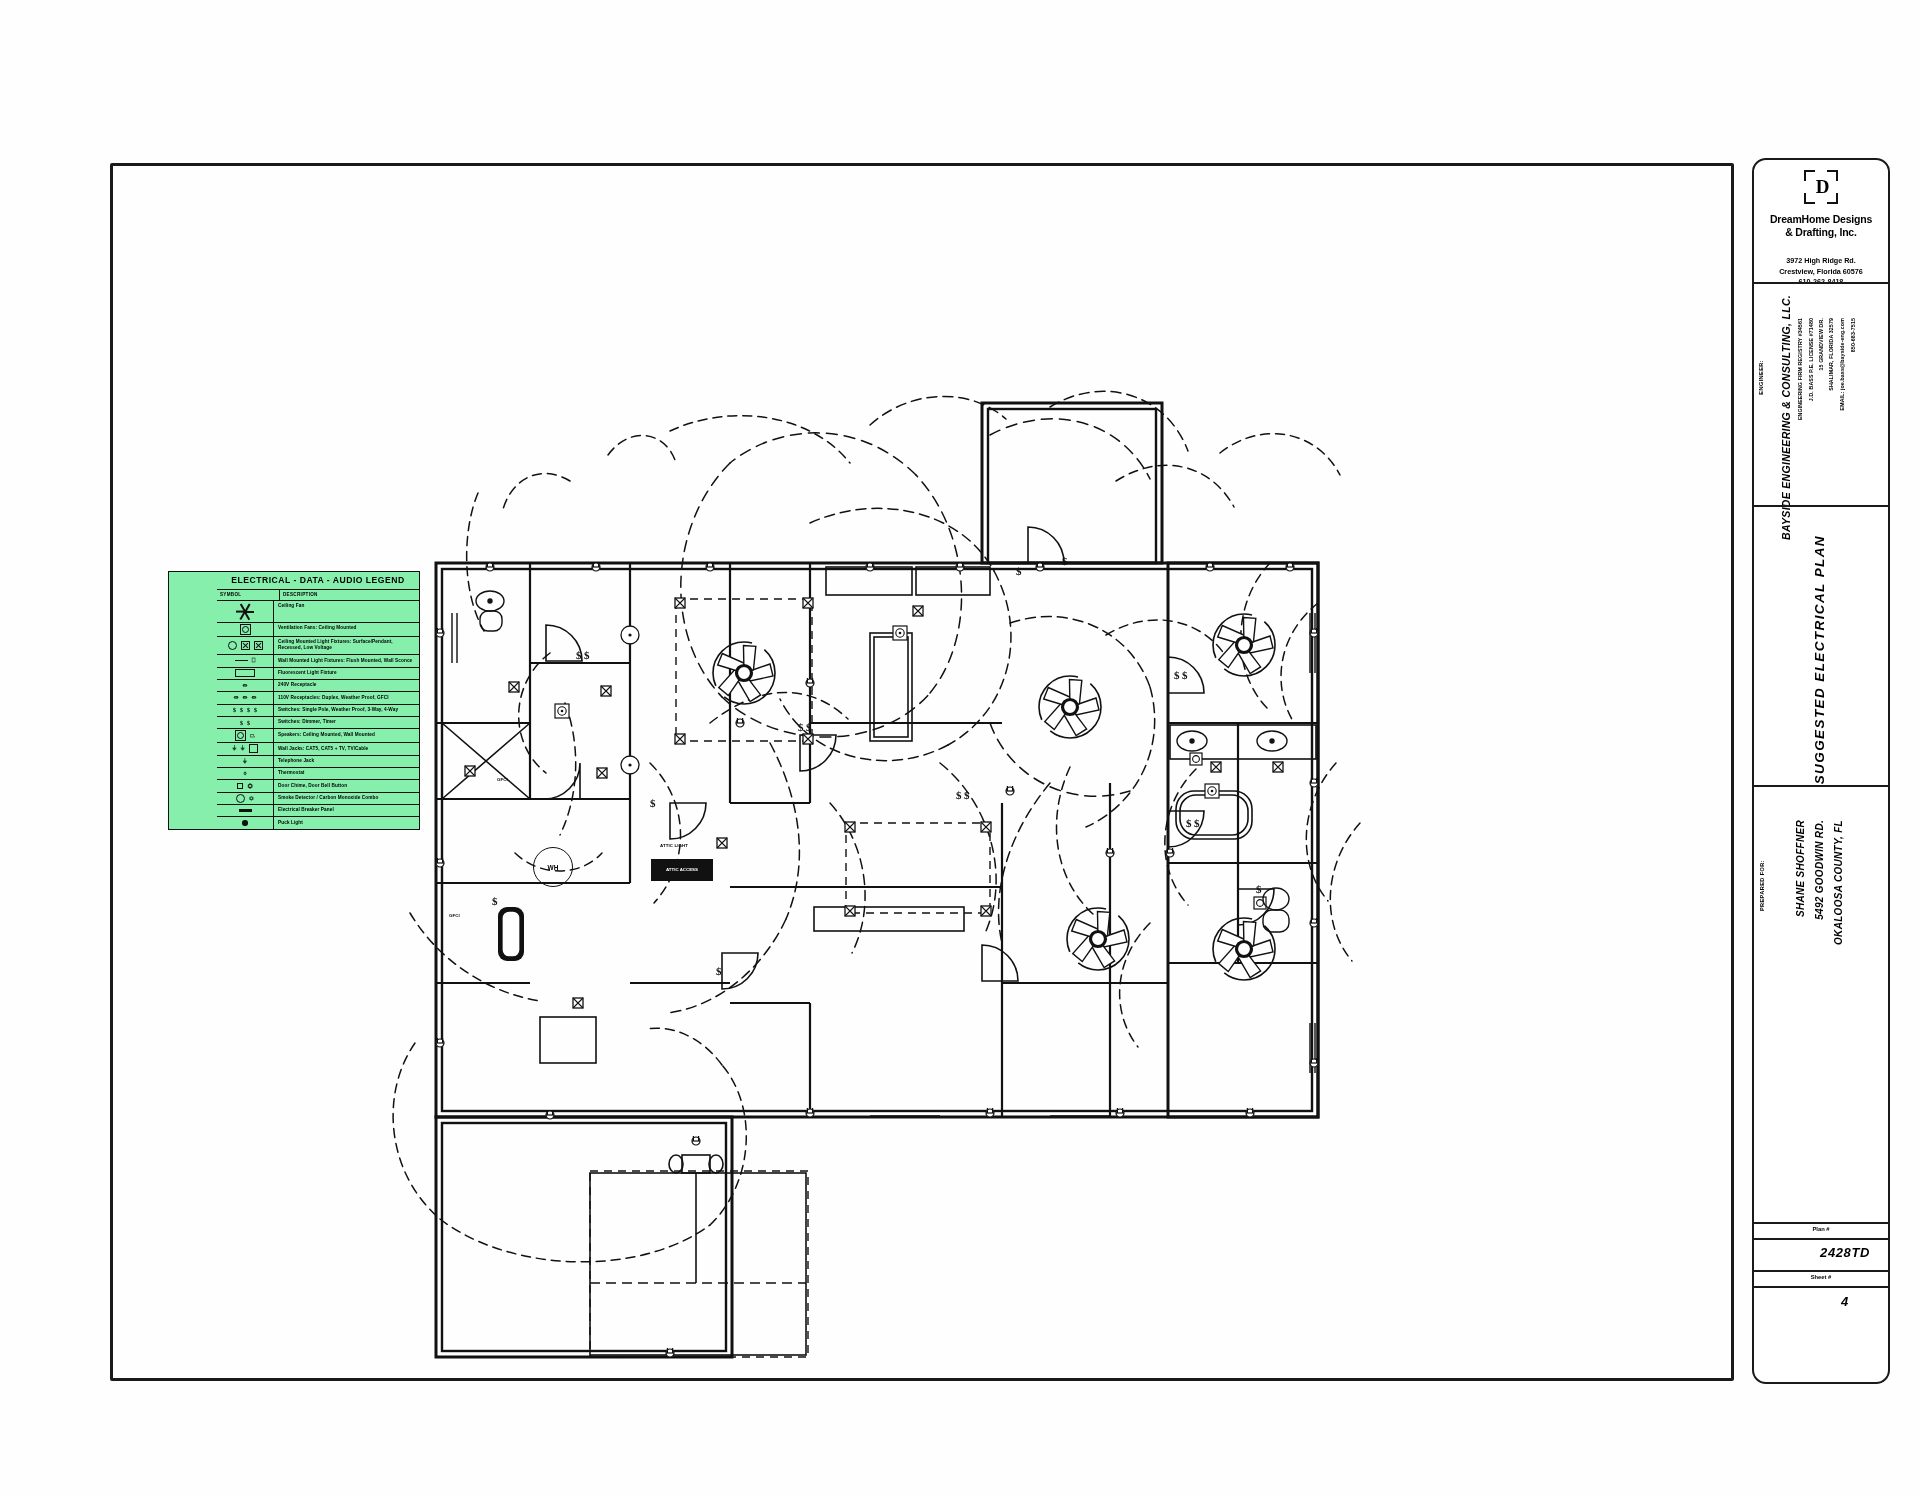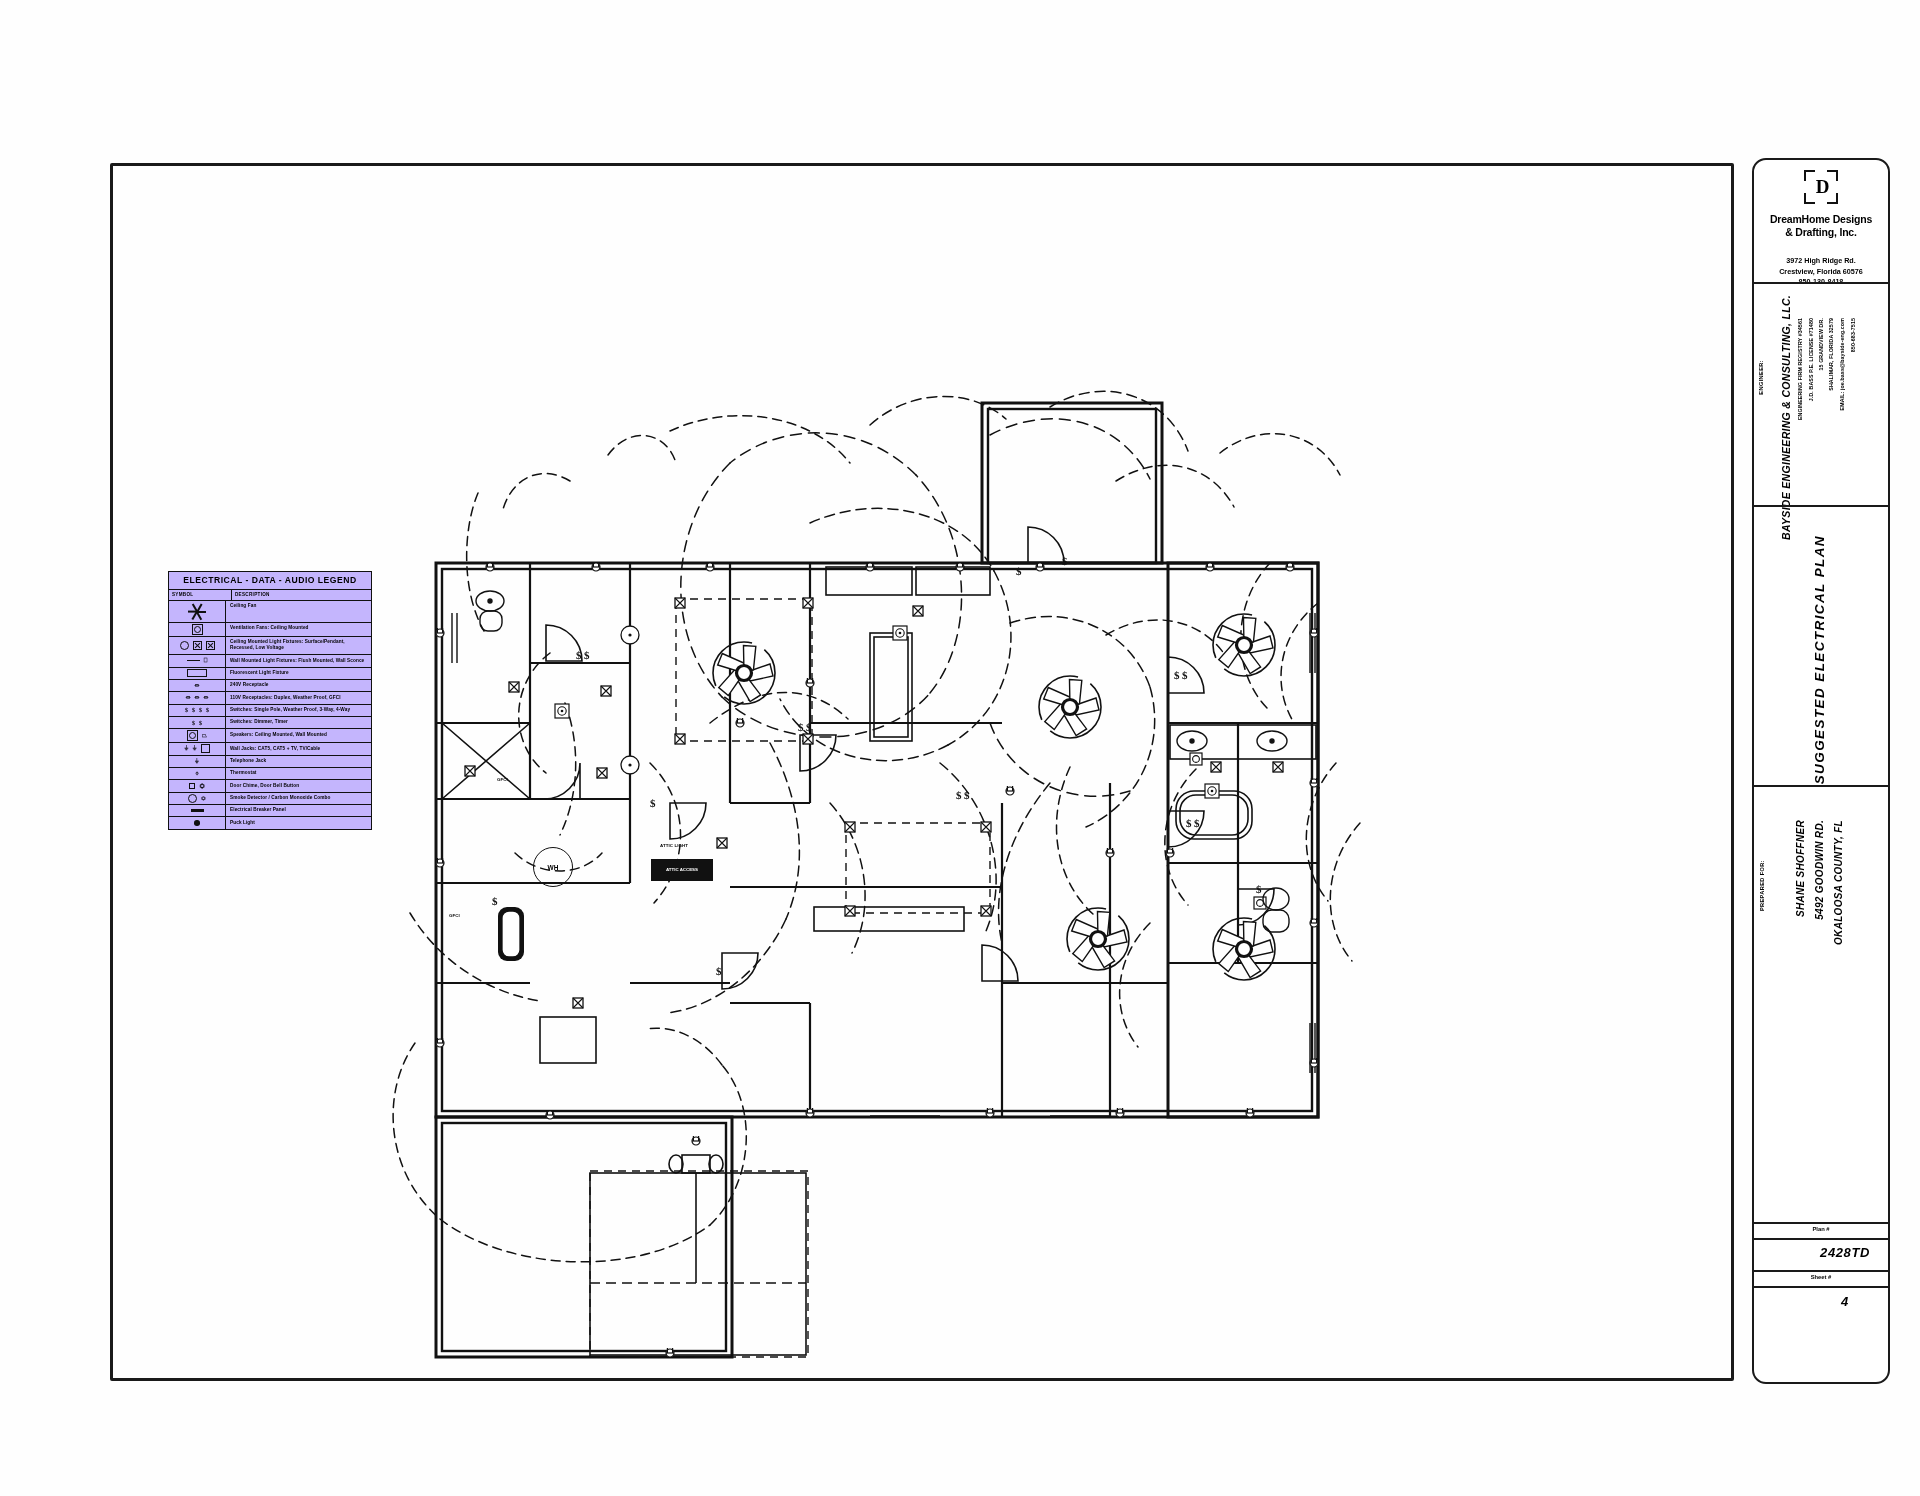--- a/index.html
+++ b/index.html
@@ -24,21 +24,21 @@
   .co-addr{font-size:7.2px;line-height:1.45;margin-top:17px;font-weight:bold;}
   .tb-label{position:absolute;font-size:5.6px;letter-spacing:.4px;font-weight:bold;}
   .eng-name{font-size:10.5px;font-weight:bold;font-style:italic;letter-spacing:.3px;}
   .eng-sub{font-size:5.3px;font-weight:bold;line-height:1.75;letter-spacing:.1px;}
   .sheet-title{font-size:13.5px;font-weight:bold;font-style:italic;letter-spacing:1.4px;}
   .owner{font-size:10px;font-weight:bold;font-style:italic;line-height:1.85;letter-spacing:.3px;}
   .tb-mini-lbl{font-size:5.8px;font-weight:bold;text-align:center;}
   .tb-mini-val{font-size:13px;font-weight:bold;font-style:italic;text-align:center;letter-spacing:.6px;margin-left:24px;}
 
   
-  .legend{position:absolute;left:168px;top:571px;width:202px;border:1.4px solid #111;background:#c4b5fd;}
+  .legend{position:absolute;left:168px;top:571px;width:202px;border:1.4px solid #111;background:#86efac;padding-left:48px;}
   .lg-title{font-size:8.6px;font-weight:bold;text-align:center;padding:3px 0 3.5px;border-bottom:1.2px solid #111;letter-spacing:.5px;}
   .lg-head{display:flex;border-bottom:1px solid #111;}
   .lg-head div{font-size:4.6px;font-weight:bold;padding:2.5px 3px;letter-spacing:.3px;}
   .lg-row{display:flex;border-bottom:.8px solid #111;min-height:11px;}
   .lg-row:last-child{border-bottom:none;}
   .lg-sym{width:56px;flex:0 0 56px;border-right:1px solid #111;display:flex;align-items:center;justify-content:center;gap:4px;padding:1px 0;}
   .lg-desc{flex:1;font-size:4.7px;padding:2.5px 4px;line-height:1.35;font-weight:bold;letter-spacing:.1px;}
 
   
   .s-fan{width:17px;height:17px;position:relative;}
@@ -526,21 +526,21 @@
           <span class="br brr"></span>
         <span class="dd">D</span>
       </div>
       <div class="co-name">
         <div>DreamHome Designs</div>
         <div>&amp; Drafting, Inc.</div>
       </div>
       <div class="co-addr">
         <div>3972 High Ridge Rd.</div>
         <div>Crestview, Florida 60576</div>
-        <div>850-130-8418</div>
+        <div>610-262-8418</div>
       </div>
     </div>
 
     <div class="tb-sep" style="top:122px;"></div>
 
     <div class="tb-label vert" style="left:4px;top:200px;">ENGINEER:</div>
     <div class="vert eng-name" style="position:absolute;left:26px;top:135px;">BAYSIDE ENGINEERING &amp; CONSULTING, LLC.</div>
     <div style="position:absolute;left:42px;top:158px;">
       <div class="vert eng-sub">ENGINEERING FIRM REGISTRY #34561</div>
     </div>

